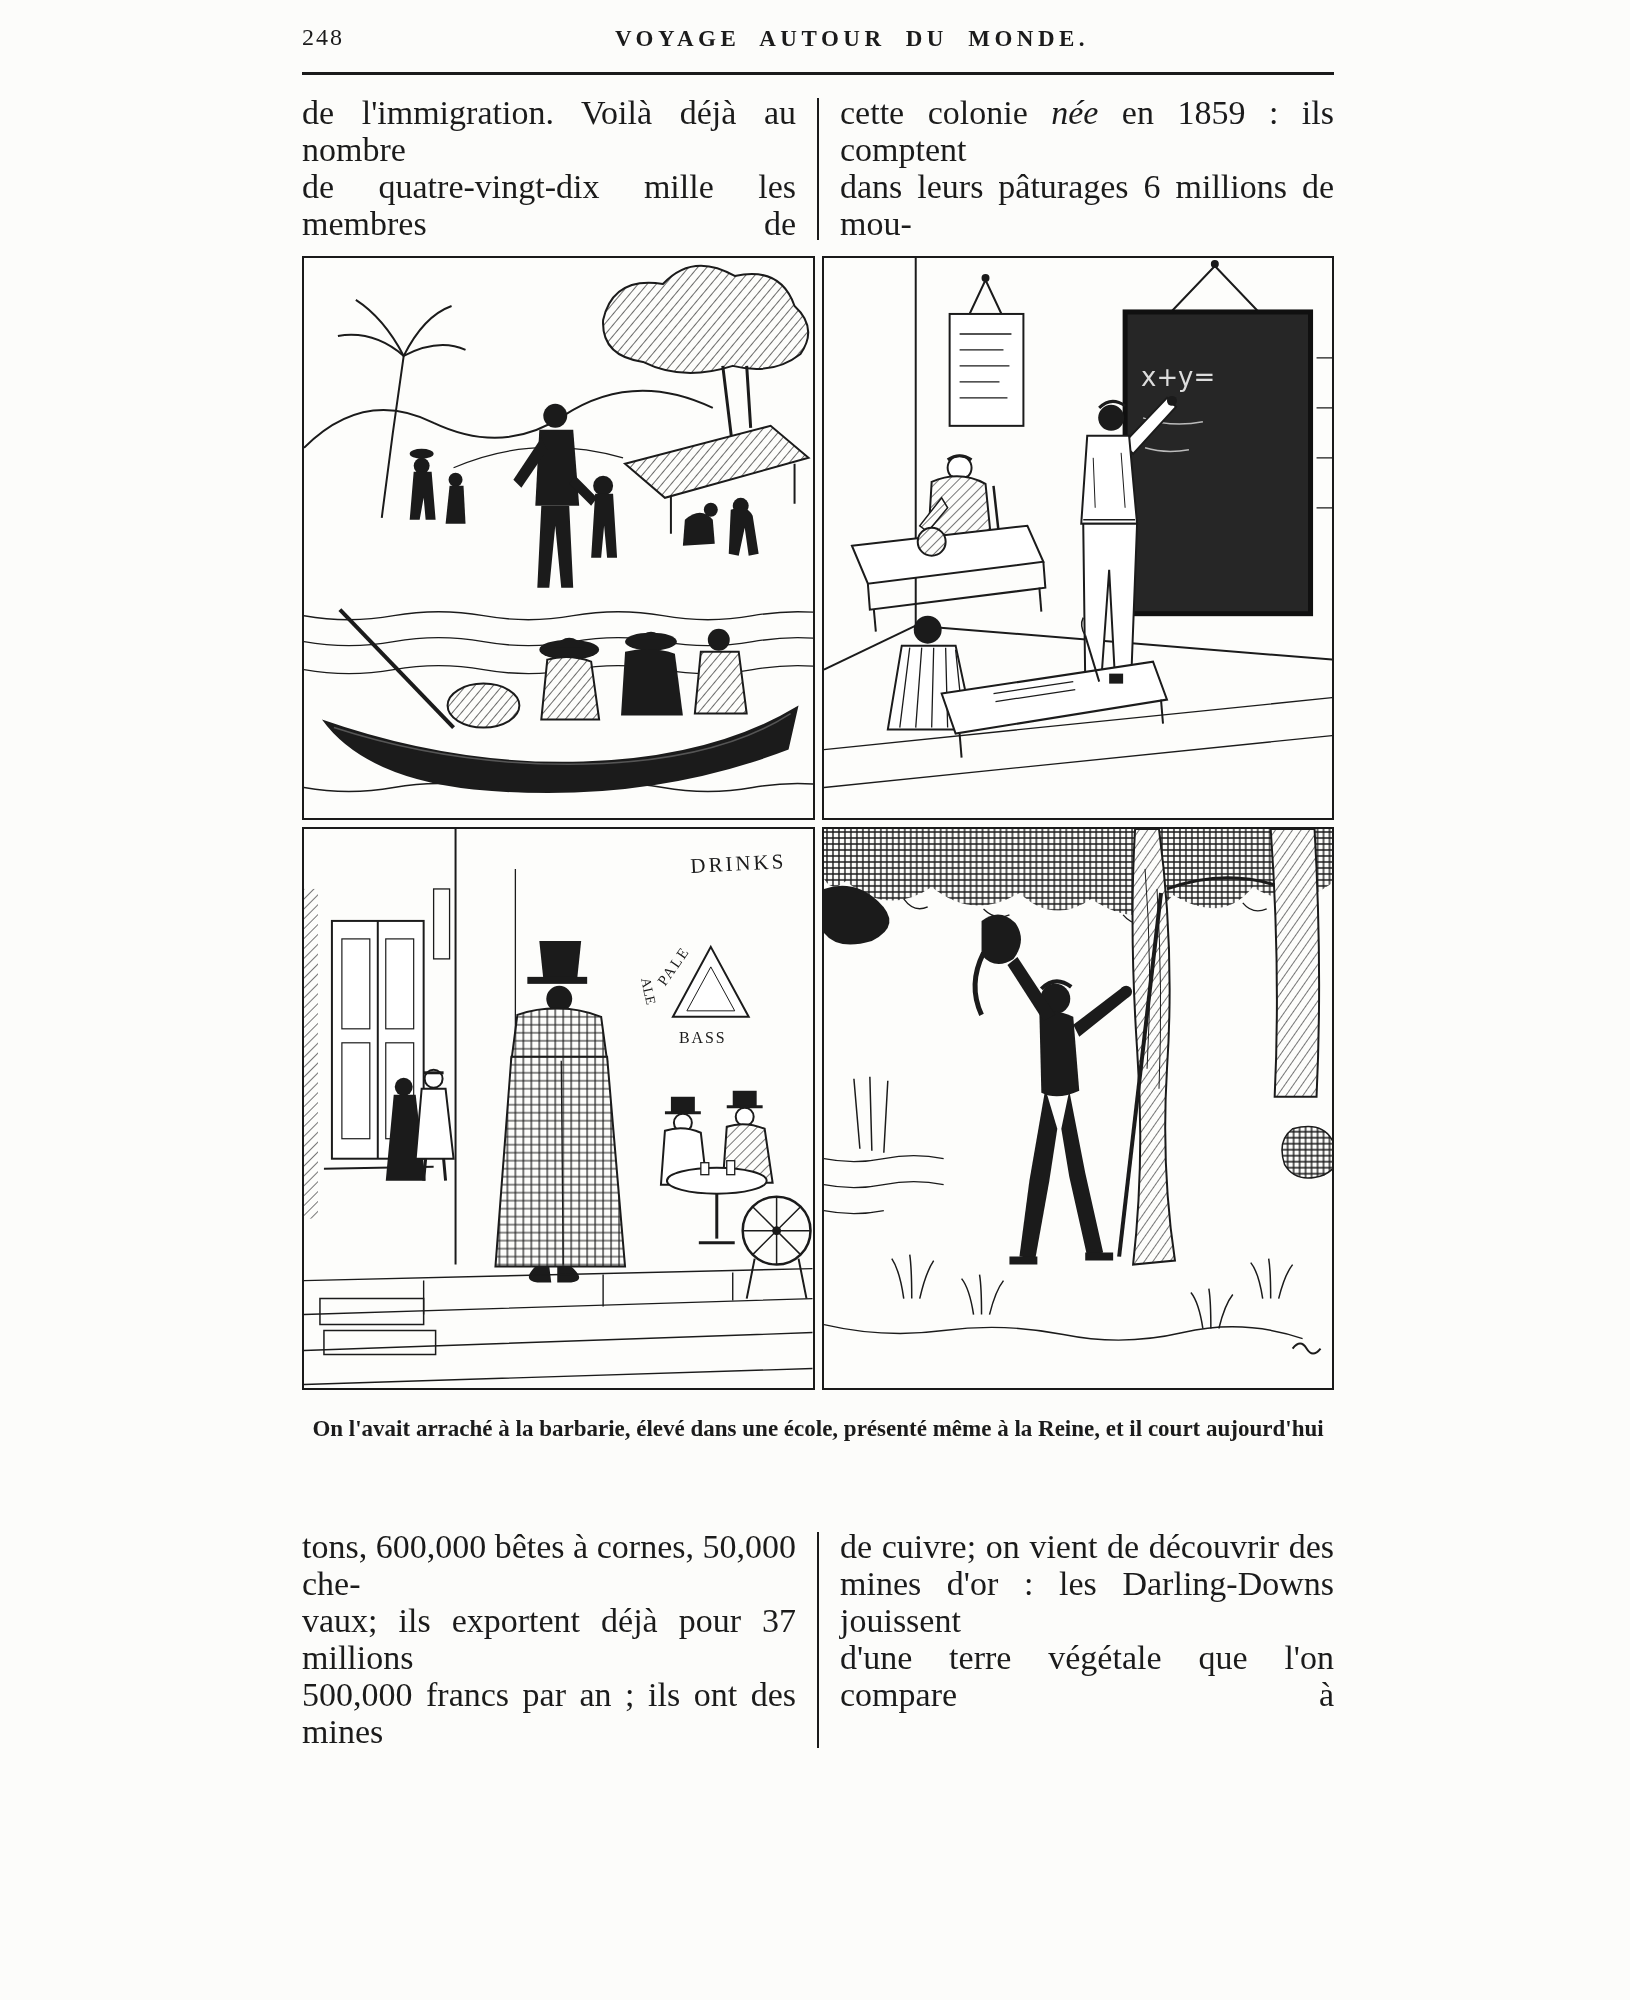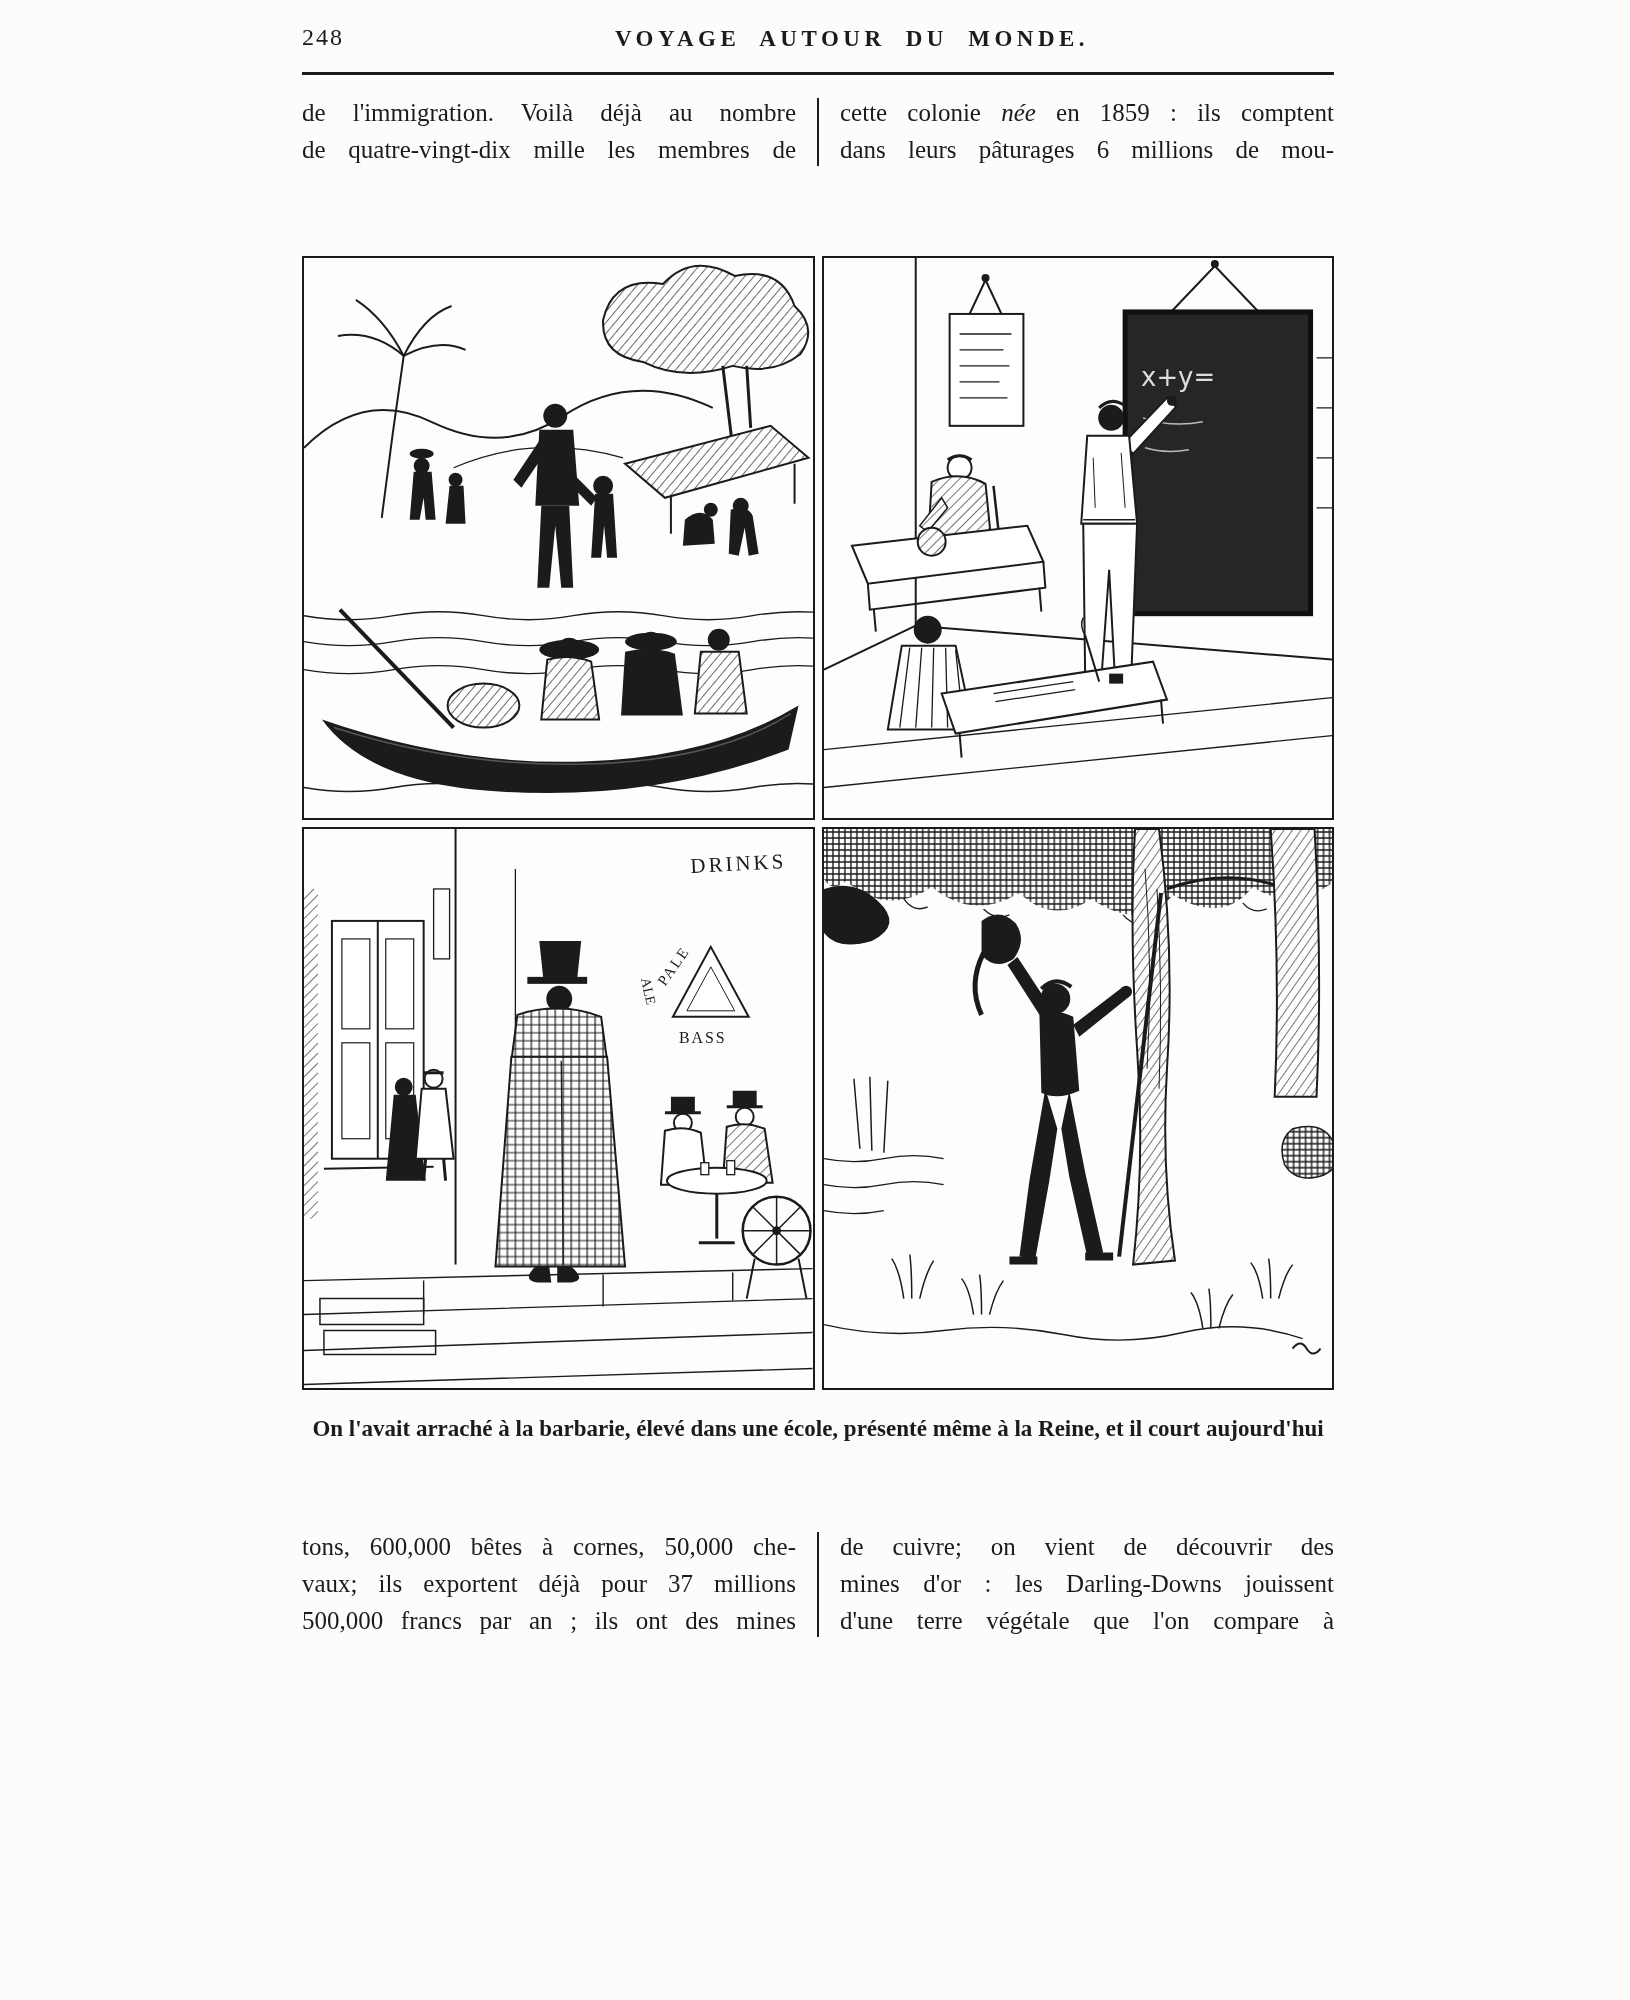--- a/index.html
+++ b/index.html
@@ -26,21 +26,21 @@
   }
   .textblock {
     position: absolute; left: 302px; width: 1032px;
     display: flex; align-items: stretch;
   }
   .textblock .col { width: 494px; }
   .textblock .coldiv { width: 2px; background: #1b1b1b; margin: 4px 21px 2px 21px; }
   .top { top: 94px; }
   .bottom { top: 1528px; }
   .tline {
-    font-size: 25px; line-height: 37px;
+    font-size: 34px; line-height: 37px;
     text-align: justify; text-align-last: justify;
   }
   .it { font-style: italic; margin-top: 45px; }
 
   .figure {
     position: absolute; left: 302px; top: 256px;
     width: 1032px; height: 1134px;
     display: grid; grid-template-columns: 1fr 1fr; grid-template-rows: 1fr 1fr;
     gap: 7px;
   }

